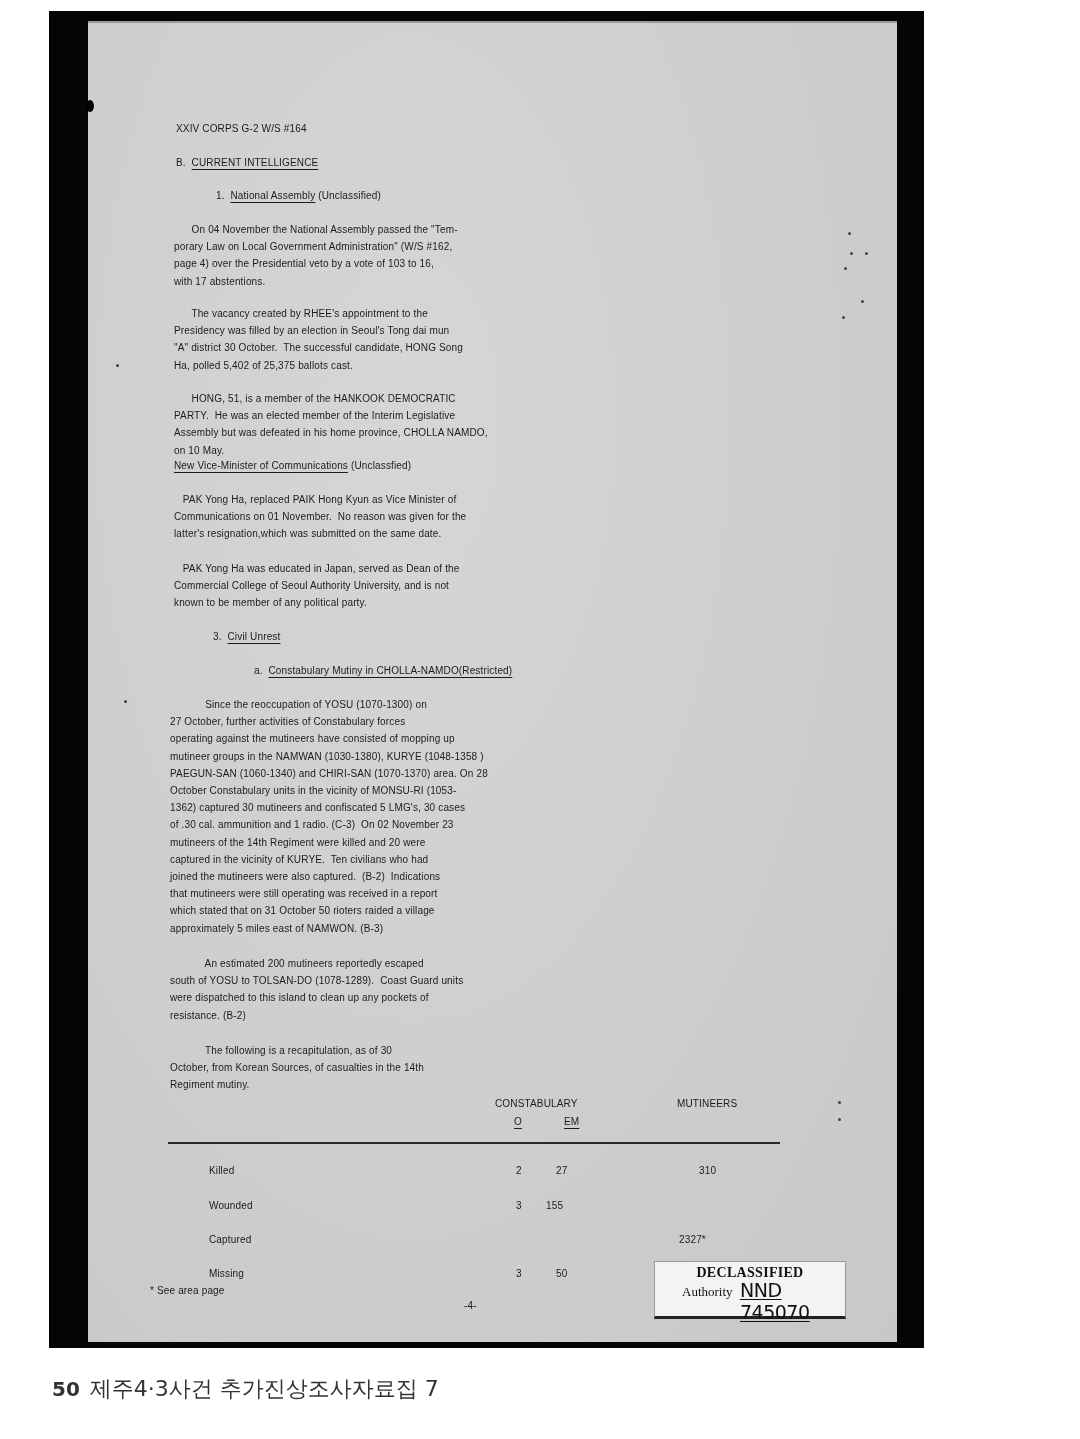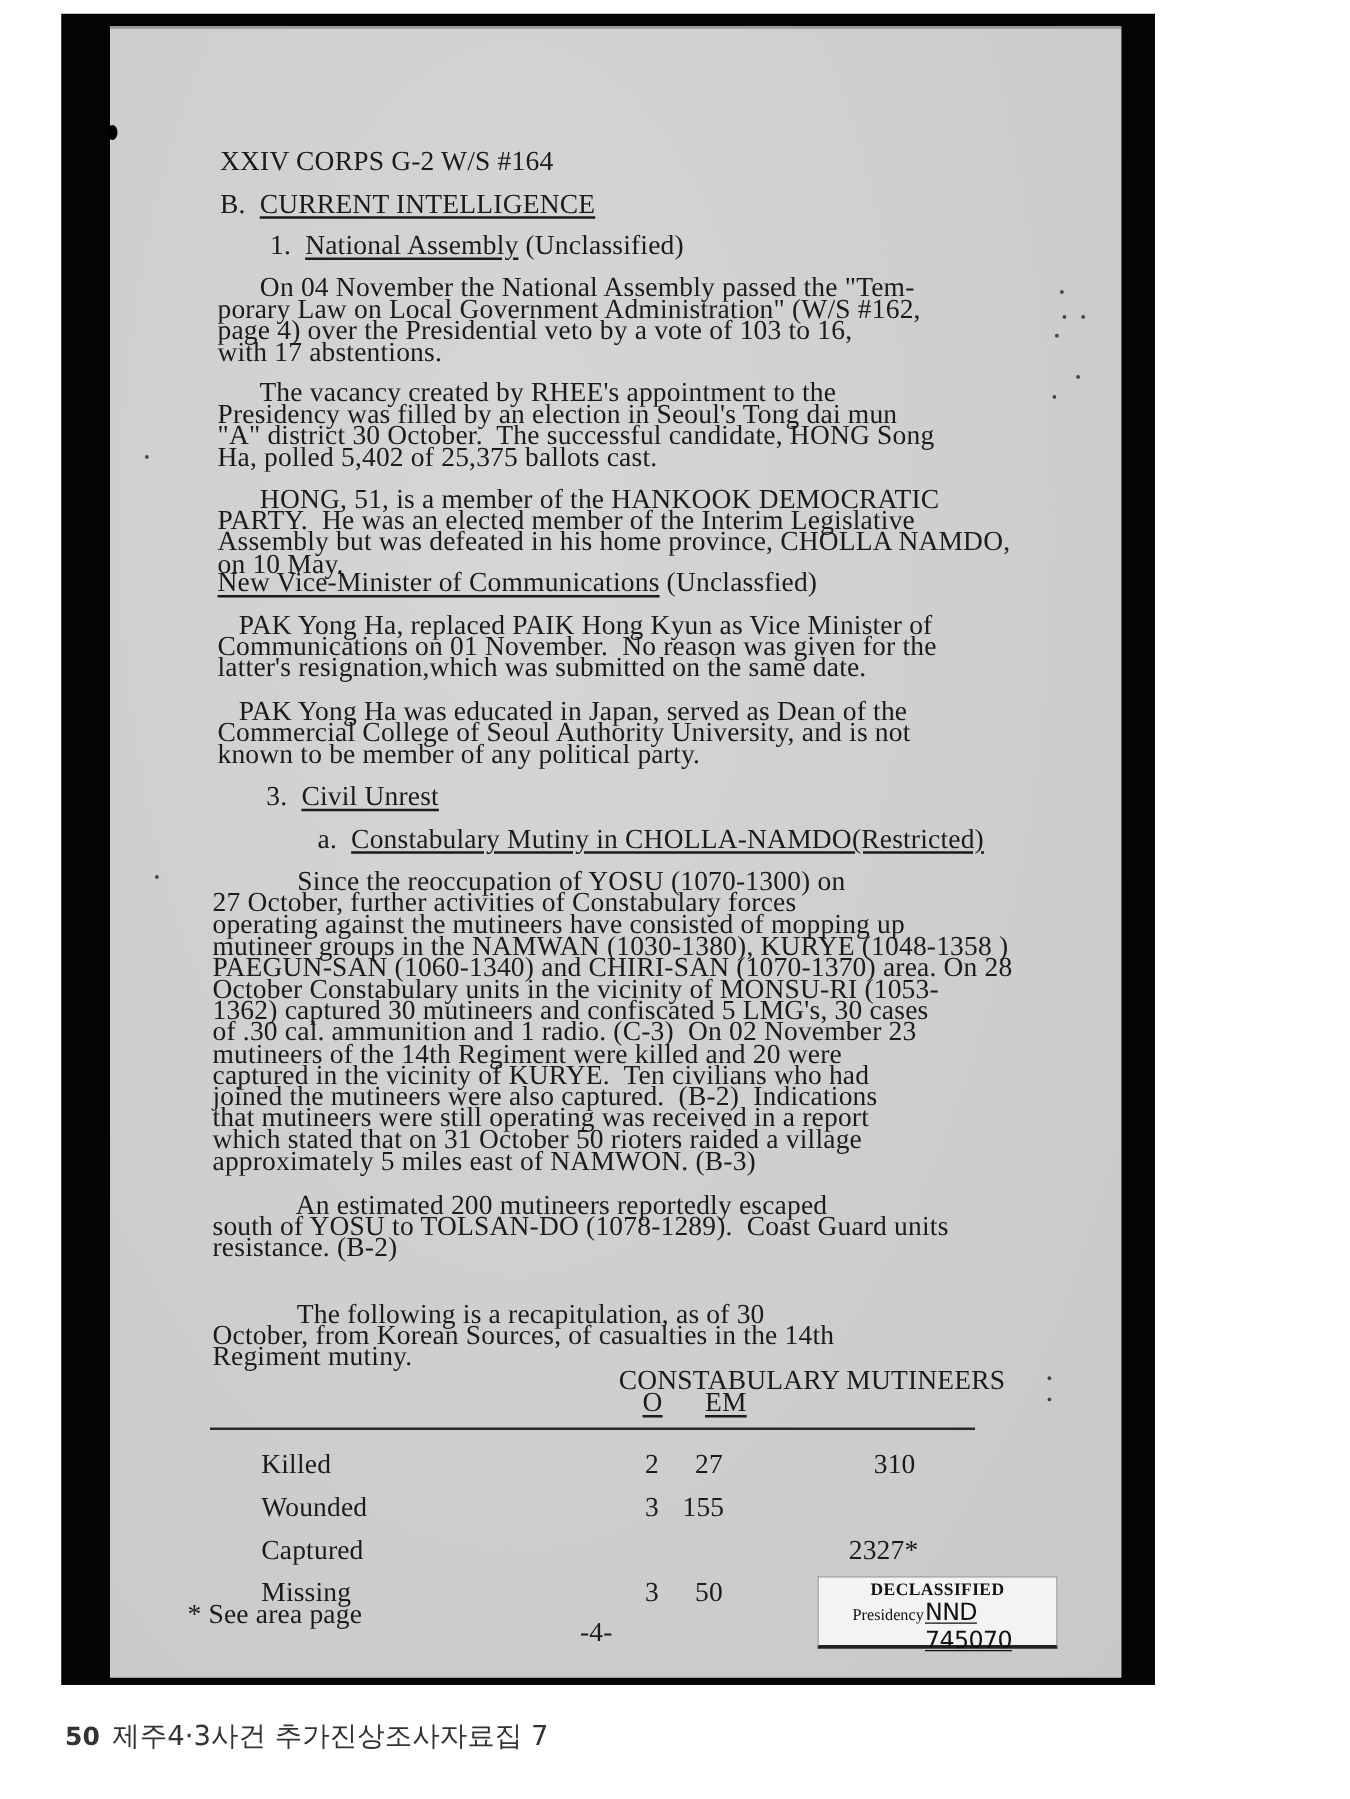--- a/index.html
+++ b/index.html
@@ -19,22 +19,22 @@
     .paper {
       position: absolute;
       left: 88px; top: 21px;
       width: 809px; height: 1319px;
       background: #cfcfcf;
       background-image: radial-gradient(ellipse at 40% 30%, #d6d6d6 0%, #cccccc 70%, #c8c8c8 100%);
       border-top: 2px solid #9a9a9a;
     }
     .tw {
       position: absolute;
-      font-family: Liberation Serif, serif;
-      font-size: 22px;
+      font-family: Liberation Sans, sans-serif;
+      font-size: 10px;
       line-height: 17.2px;
       color: #1b1b1b;
       white-space: pre;
       letter-spacing: 0.15px;
     }
     .ul { text-decoration: underline; text-underline-offset: 3px; }
     .rule {
       position: absolute;
       left: 168px; top: 1142px;
       width: 612px; height: 2px;
@@ -117,21 +117,21 @@
 <div class="tw" style="left:174px;top:491px"><div>   PAK Yong Ha, replaced PAIK Hong Kyun as Vice Minister of</div><div>Communications on 01 November.  No reason was given for the</div><div>latter's resignation,which was submitted on the same date.</div></div>
 
 <div class="tw" style="left:174px;top:560px"><div>   PAK Yong Ha was educated in Japan, served as Dean of the</div><div>Commercial College of Seoul Authority University, and is not</div><div>known to be member of any political party.</div></div>
 
 <div class="tw" style="left:213px;top:628px"><span>3.</span>  <span class="ul">Civil Unrest</span></div>
 
 <div class="tw" style="left:254px;top:662px"><span>a.</span>  <span class="ul">Constabulary Mutiny in CHOLLA-NAMDO(Restricted)</span></div>
 
 <div class="tw" style="left:170px;top:696px"><div>            Since the reoccupation of YOSU (1070-1300) on</div><div>27 October, further activities of Constabulary forces</div><div>operating against the mutineers have consisted of mopping up</div><div>mutineer groups in the NAMWAN (1030-1380), KURYE (1048-1358 )</div><div>PAEGUN-SAN (1060-1340) and CHIRI-SAN (1070-1370) area. On 28</div><div>October Constabulary units in the vicinity of MONSU-RI (1053-</div><div>1362) captured 30 mutineers and confiscated 5 LMG's, 30 cases</div><div>of .30 cal. ammunition and 1 radio. (C-3)  On 02 November 23</div><div>mutineers of the 14th Regiment were killed and 20 were</div><div>captured in the vicinity of KURYE.  Ten civilians who had</div><div>joined the mutineers were also captured.  (B-2)  Indications</div><div>that mutineers were still operating was received in a report</div><div>which stated that on 31 October 50 rioters raided a village</div><div>approximately 5 miles east of NAMWON. (B-3)</div></div>
 
-<div class="tw" style="left:170px;top:955px"><div>            An estimated 200 mutineers reportedly escaped</div><div>south of YOSU to TOLSAN-DO (1078-1289).  Coast Guard units</div><div>resistance. (B-2)</div></div>
+<div class="tw" style="left:170px;top:955px"><div>            An estimated 200 mutineers reportedly escaped</div><div>south of YOSU to TOLSAN-DO (1078-1289).  Coast Guard units</div><div>were dispatched to this island to clean up any pockets of</div><div>resistance. (B-2)</div></div>
 
 <div class="tw" style="left:170px;top:1042px"><div>            The following is a recapitulation, as of 30</div><div>October, from Korean Sources, of casualties in the 14th</div><div>Regiment mutiny.</div></div>
 
 <div>
   <div class="tw" style="left:495px;top:1095px">CONSTABULARY</div>
   <div class="tw" style="left:677px;top:1095px">MUTINEERS</div>
   <div class="tw ul" style="left:514px;top:1113px">O</div>
   <div class="tw ul" style="left:564px;top:1113px">EM</div>
   <div class="rule"></div>
 
@@ -159,20 +159,20 @@
     <div class="tw" style="left:556px;top:1265px">50</div>
     <div class="tw" style="left:699px;top:1265px"></div>
   </div>
 </div>
 
 <div class="tw" style="left:150px;top:1282px">* See area page</div>
 <div class="tw" style="left:464px;top:1297px">-4-</div>
 
 <div class="stamp">
   <div class="title">DECLASSIFIED</div>
-  <div class="auth-label">Presidency</div>
+  <div class="auth-label">Authority</div>
   <div class="auth-value">NND 745070</div>
 </div>
 
 <div class="footer">
   <span class="pg">50</span>
   <span class="book">제주4·3사건 추가진상조사자료집 7</span>
 </div>
 
 </body></html>

